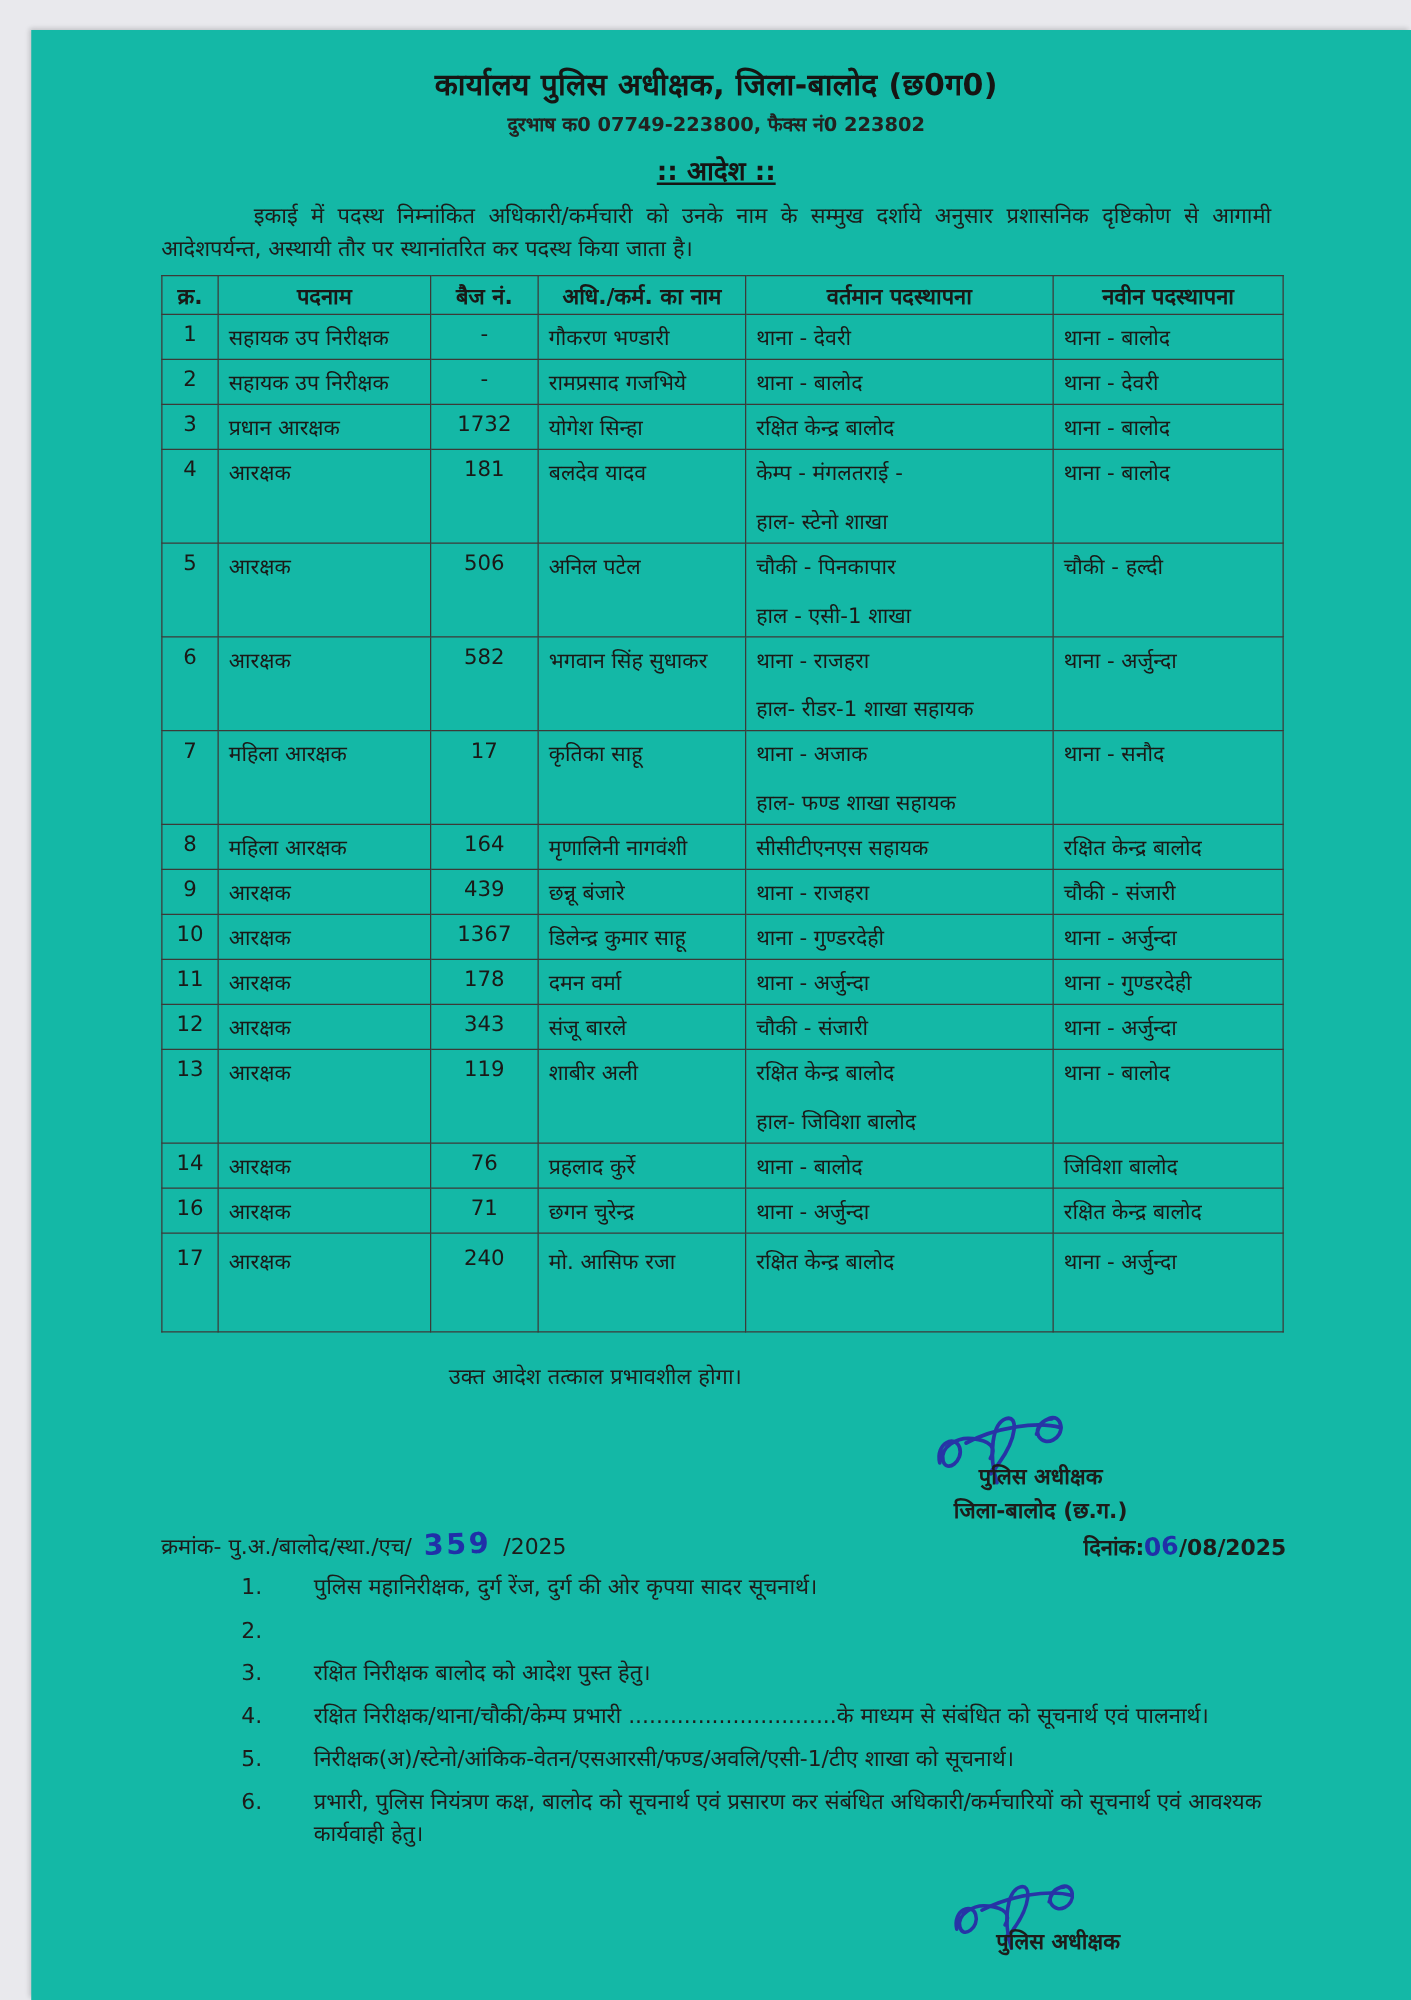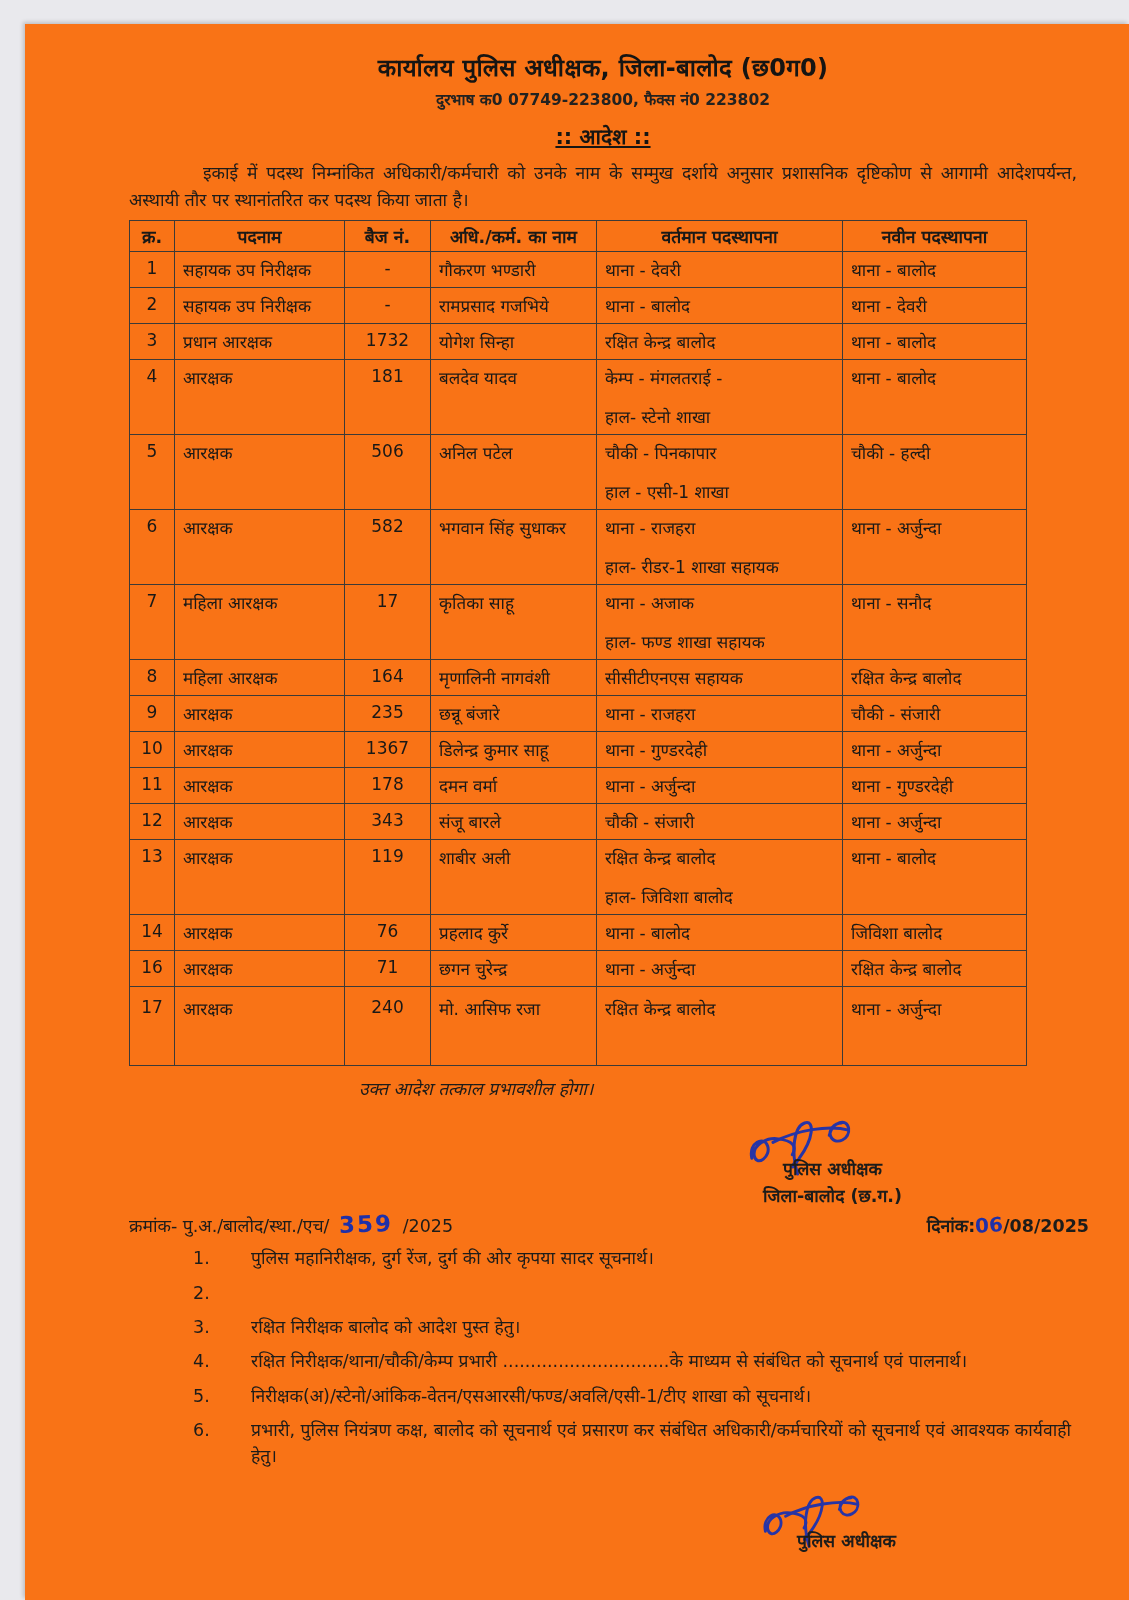--- a/index.html
+++ b/index.html
@@ -6,23 +6,23 @@
   body{
     width:1129px;height:1600px;
     background:#e9e9ed;
     font-family:"DejaVu Sans","Liberation Sans",sans-serif;
     color:#1d1c1a;
     overflow:hidden;
     position:relative;
   }
   .page{
     position:absolute;top:24px;left:25px;right:0;bottom:0;
-    background:#f97316;
+    background:#14b8a6;
     box-shadow:-2px -2px 4px rgba(0,0,0,.18);
-    padding:26px 52px 0 104px;
+    padding:26px 112px 0 104px;
     box-sizing:border-box;
   }
   .center{text-align:center;}
   .office-title{font-size:24px;font-weight:bold;letter-spacing:.3px;color:#161513;}
   .contact-line{font-size:15.5px;margin-top:5px;font-weight:600;color:#232220;}
   .order-heading{font-size:21px;font-weight:bold;text-decoration:underline;margin-top:12px;color:#161513;}
   .intro{font-size:17.5px;line-height:1.55;text-align:justify;margin-top:10px;text-indent:74px;font-weight:500;color:#1d1c1a;}
   table.order{
     border-collapse:collapse;margin-top:6px;width:897px;
     table-layout:fixed;
@@ -34,21 +34,21 @@
     vertical-align:top;
     color:#1a1917;
     overflow:hidden;
   }
   table.order th{font-weight:bold;padding:3px 4px;font-size:17.5px;text-align:center;}
   td.c-sno{text-align:center;padding-left:2px;padding-right:2px;}
   td.c-badge{text-align:center;}
   tr.tall td{height:58px;}
   tr.r17 td{height:62px;padding-top:10px;}
   .cell-line2{margin-top:16px;}
-  .effect-line{font-size:17.5px;margin-top:10px;margin-left:230px;font-weight:500;font-style:italic;}
+  .effect-line{font-size:17.5px;margin-top:22px;margin-left:230px;font-weight:500;}
   .sig-block{width:215px;text-align:center;position:relative;}
   .sig-top{margin-left:596px;margin-top:16px;}
   .sig-svg{display:block;margin:0 auto -26px 18px;}
   .sig-title{font-size:17.5px;font-weight:600;}
   .sig-district{font-size:17.5px;font-weight:600;margin-top:3px;}
   .refdate-row{display:flex;justify-content:space-between;align-items:flex-end;margin-top:4px;}
   .ref-line{font-size:17.5px;font-weight:500;}
   .hand-blue{color:#2030a8;font-weight:bold;font-size:23px;letter-spacing:2px;display:inline-block;transform:rotate(-2deg);padding:0 4px;}
   .date-line{font-size:17.5px;font-weight:600;margin-right:-12px;}
   .date-hand{color:#2030a8;font-weight:bold;font-size:20px;display:inline-block;transform:rotate(-4deg);}
@@ -169,21 +169,21 @@
           <td class="c-badge">164</td>
           <td class="c-name">मृणालिनी नागवंशी</td>
           <td class="c-current">
             <div>सीसीटीएनएस सहायक</div>
           </td>
           <td class="c-new">रक्षित केन्द्र बालोद</td>
         </tr>
         <tr>
           <td class="c-sno">9</td>
           <td class="c-post">आरक्षक</td>
-          <td class="c-badge">235</td>
+          <td class="c-badge">439</td>
           <td class="c-name">छन्नू बंजारे</td>
           <td class="c-current">
             <div>थाना - राजहरा</div>
           </td>
           <td class="c-new">चौकी - संजारी</td>
         </tr>
         <tr>
           <td class="c-sno">10</td>
           <td class="c-post">आरक्षक</td>
           <td class="c-badge">1367</td>

